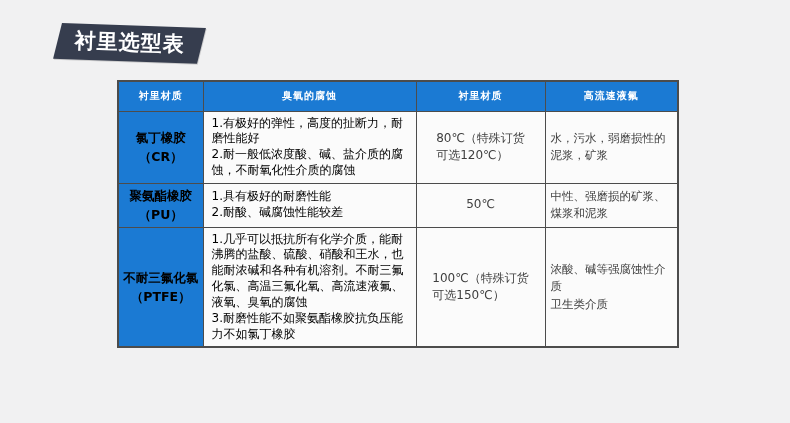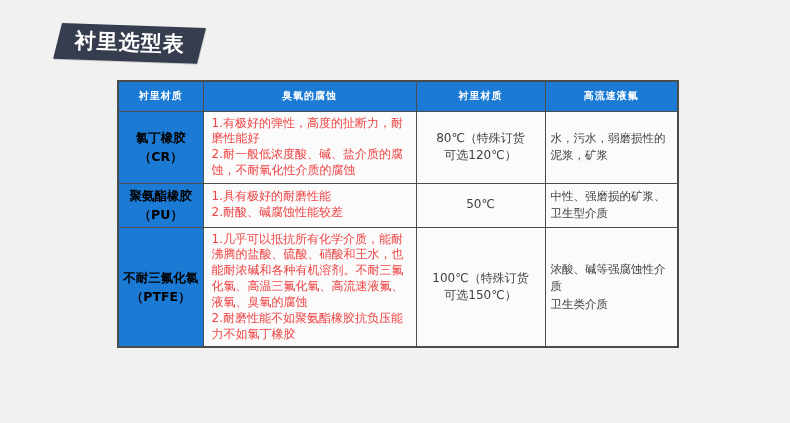--- a/index.html
+++ b/index.html
@@ -76,40 +76,40 @@
     font-size: 12.5px;
     font-weight: bold;
     text-align: center;
     vertical-align: middle;
     line-height: 1.55;
     padding: 2px;
   }
   th.mat .mat-name, th.mat .mat-code { display: block; }
   td.perf {
     background: #fbfbfb;
-    color: #ef4444;
+    color: #000000;
     font-size: 12px;
     line-height: 1.32;
     text-align: left;
     vertical-align: middle;
     padding: 4px 6px 4px 8px;
     white-space: pre-line;
   }
   td.temp {
     background: #fbfbfb;
     color: #3e3e3e;
     font-size: 12px;
     line-height: 1.45;
     text-align: center;
     vertical-align: middle;
     padding: 2px;
   }
   td.temp .temp-text {
     display: inline-block;
-    text-align: center;
+    text-align: left;
     white-space: pre-line;
   }
   td.apps {
     background: #fbfbfb;
     color: #3e3e3e;
     font-size: 11.5px;
     line-height: 1.5;
     text-align: left;
     vertical-align: middle;
     padding: 4px 3px 4px 5px;
@@ -155,29 +155,29 @@
     <tr class="r1">
       <th class="mat">
         <span class="mat-name">聚氨酯橡胶</span>
         <span class="mat-code">（PU）</span>
       </th>
       <td class="perf">1.具有极好的耐磨性能
 2.耐酸、碱腐蚀性能较差</td>
       <td class="temp">
         <span class="temp-text">50℃</span>
       </td>
-      <td class="apps">中性、强磨损的矿浆、卫生型介质</td>
+      <td class="apps">中性、强磨损的矿浆、煤浆和泥浆</td>
     </tr>
     <tr class="r2">
       <th class="mat">
         <span class="mat-name">不耐三氟化氯</span>
         <span class="mat-code">（PTFE）</span>
       </th>
       <td class="perf">1.几乎可以抵抗所有化学介质，能耐沸腾的盐酸、硫酸、硝酸和王水，也能耐浓碱和各种有机溶剂。不耐三氟化氯、高温三氟化氧、高流速液氟、液氧、臭氧的腐蚀
-2.耐磨性能不如聚氨酯橡胶抗负压能力不如氯丁橡胶</td>
+3.耐磨性能不如聚氨酯橡胶抗负压能力不如氯丁橡胶</td>
       <td class="temp">
         <span class="temp-text">100℃（特殊订货
 可选150℃）</span>
       </td>
       <td class="apps">浓酸、碱等强腐蚀性介质
 卫生类介质</td>
     </tr>
   </tbody>
 </table>
 

